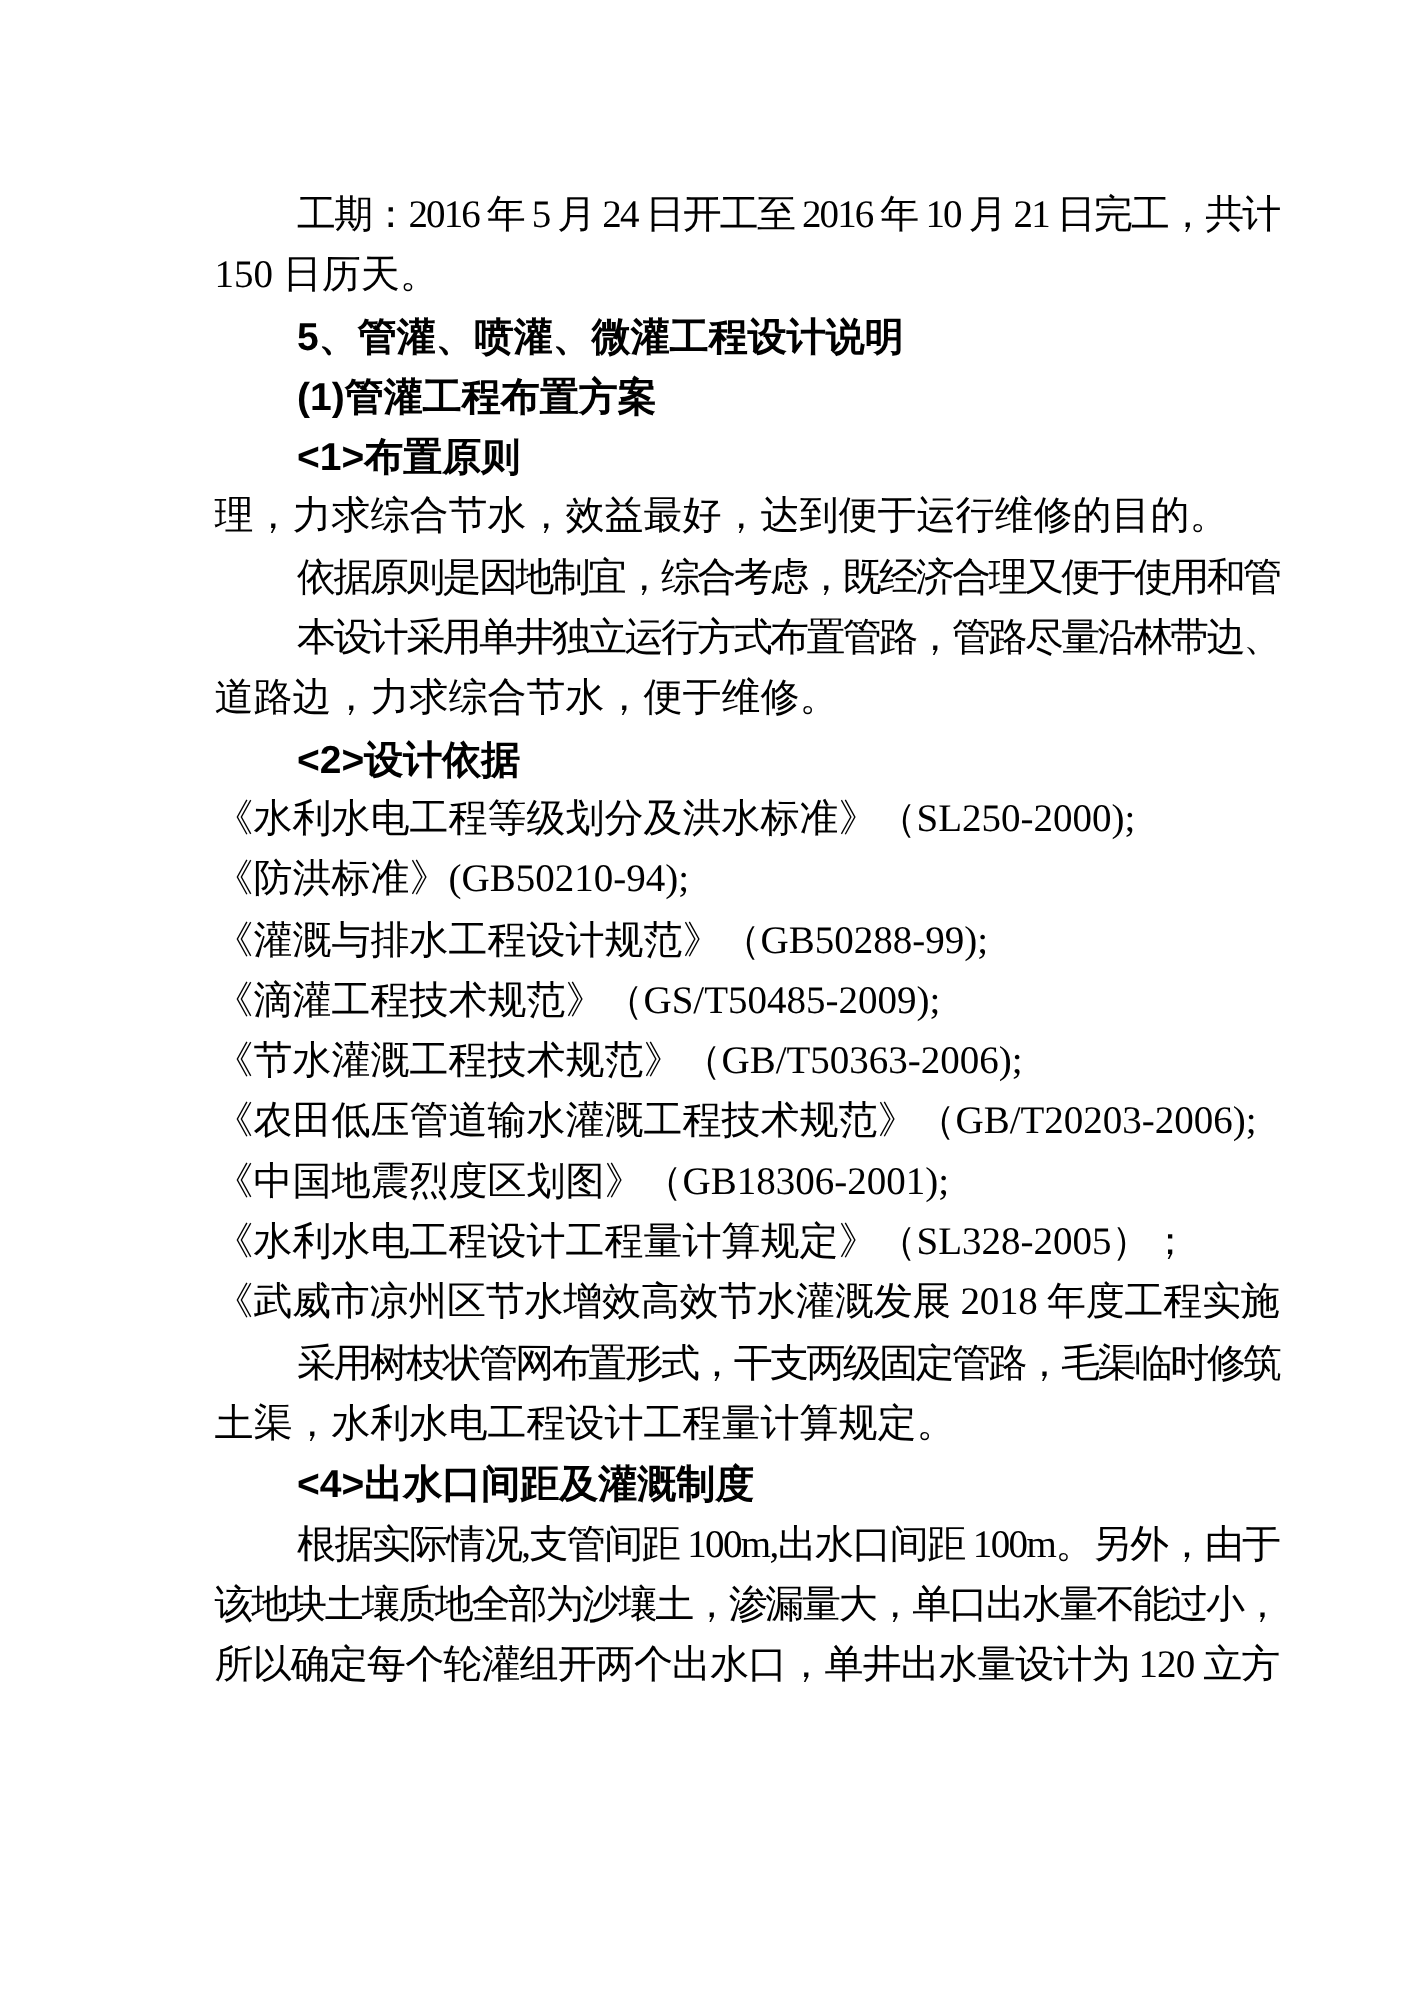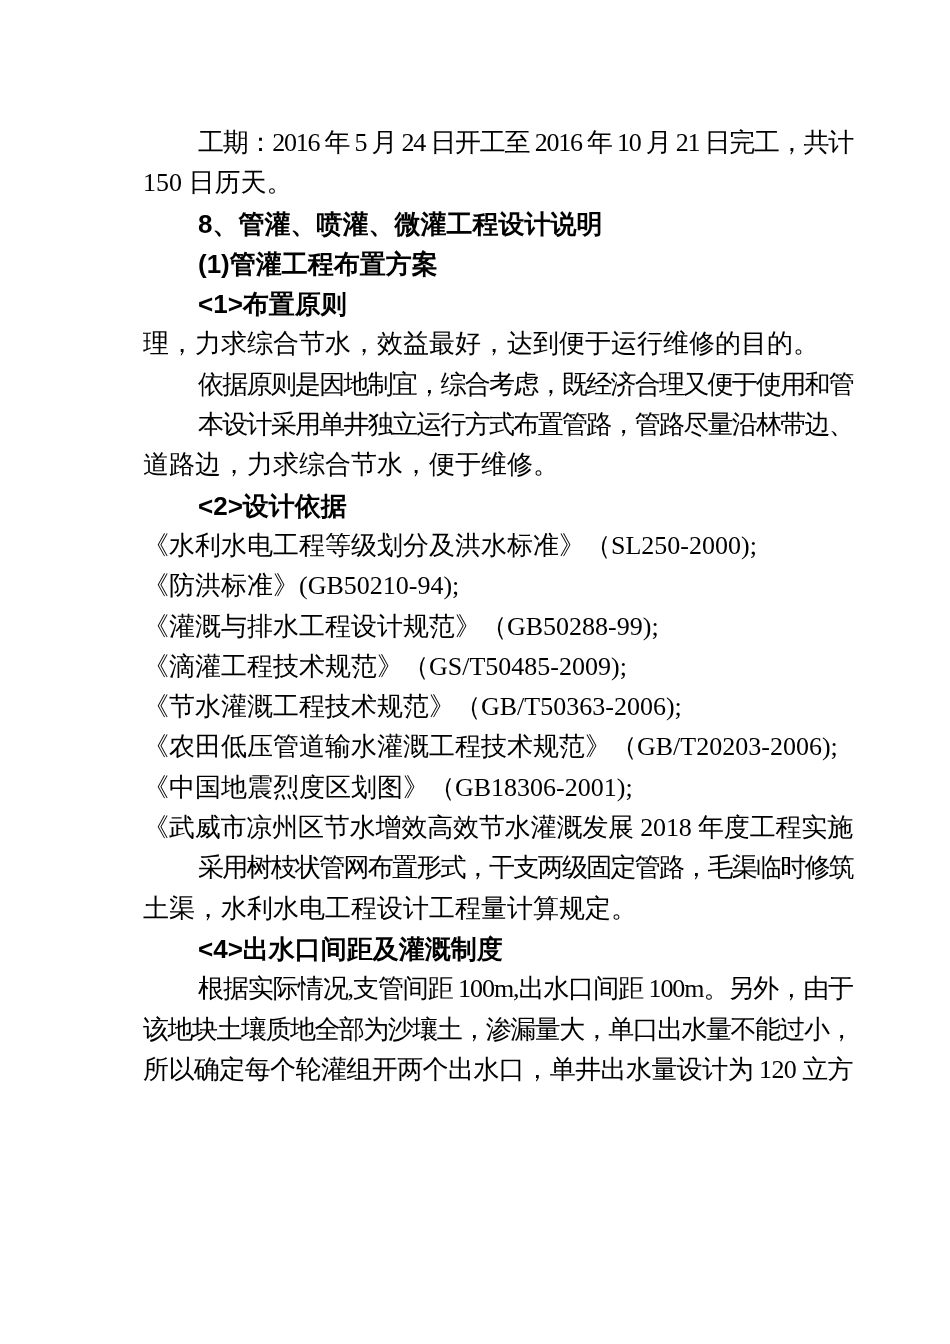--- a/index.html
+++ b/index.html
@@ -36,35 +36,36 @@
   .line.indent {
     padding-left: 55px;
   }
 </style>
 </head>
 <body>
 
 <div class="page">
     <div class="line indent"><span style="letter-spacing: -1.24419px;">工期：2016 年 5 月 24 日开工至 2016 年 10 月 21 日完工，共计</span></div>
     <div class="line"><span>150 日历天。</span></div>
-    <div class="line heading indent"><span>8、管灌、喷灌、微灌工程设计说明</span></div>
+    <div class="line heading indent"><span>5、管灌、喷灌、微灌工程设计说明</span></div>
     <div class="line heading indent"><span>(1)管灌工程布置方案</span></div>
     <div class="line heading indent"><span>&lt;1&gt;布置原则</span></div>
     <div class="line"><span>理，力求综合节水，效益最好，达到便于运行维修的目的。</span></div>
     <div class="line indent"><span style="letter-spacing: -1.74074px;">依据原则是因地制宜，综合考虑，既经济合理又便于使用和管</span></div>
     <div class="line indent"><span style="letter-spacing: -1.74074px;">本设计采用单井独立运行方式布置管路，管路尽量沿林带边、</span></div>
     <div class="line"><span>道路边，力求综合节水，便于维修。</span></div>
     <div class="line heading indent"><span>&lt;2&gt;设计依据</span></div>
     <div class="line"><span>《水利水电工程等级划分及洪水标准》（SL250-2000);</span></div>
     <div class="line"><span>《防洪标准》(GB50210-94);</span></div>
     <div class="line"><span>《灌溉与排水工程设计规范》（GB50288-99);</span></div>
     <div class="line"><span>《滴灌工程技术规范》（GS/T50485-2009);</span></div>
     <div class="line"><span>《节水灌溉工程技术规范》（GB/T50363-2006);</span></div>
     <div class="line"><span>《农田低压管道输水灌溉工程技术规范》（GB/T20203-2006);</span></div>
     <div class="line"><span>《中国地震烈度区划图》（GB18306-2001);</span></div>
+    <div class="line"><span>《水利水电工程设计工程量计算规定》（SL328-2005）；</span></div>
     <div class="line"><span style="letter-spacing: -0.16129px;">《武威市凉州区节水增效高效节水灌溉发展 2018 年度工程实施</span></div>
     <div class="line indent"><span style="letter-spacing: -1.74074px;">采用树枝状管网布置形式，干支两级固定管路，毛渠临时修筑</span></div>
     <div class="line"><span>土渠，水利水电工程设计工程量计算规定。</span></div>
     <div class="line heading indent"><span>&lt;4&gt;出水口间距及灌溉制度</span></div>
     <div class="line indent"><span style="letter-spacing: -1.07434px;">根据实际情况,支管间距 100m,出水口间距 100m。另外，由于</span></div>
     <div class="line"><span style="letter-spacing: -1.51724px;">该地块土壤质地全部为沙壤土，渗漏量大，单口出水量不能过小，</span></div>
     <div class="line"><span style="letter-spacing: -0.580645px;">所以确定每个轮灌组开两个出水口，单井出水量设计为 120 立方</span></div>
   </div>
 
 </body></html>

